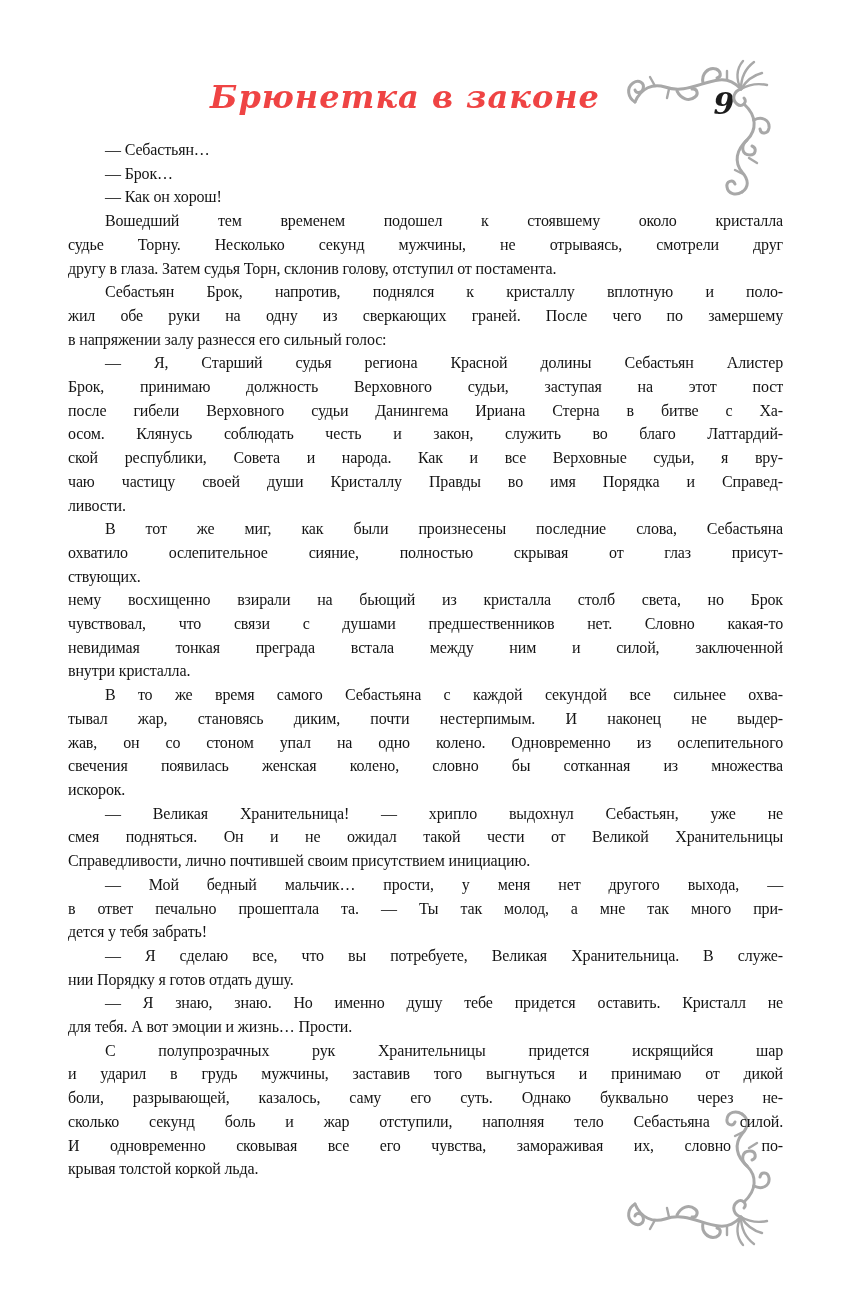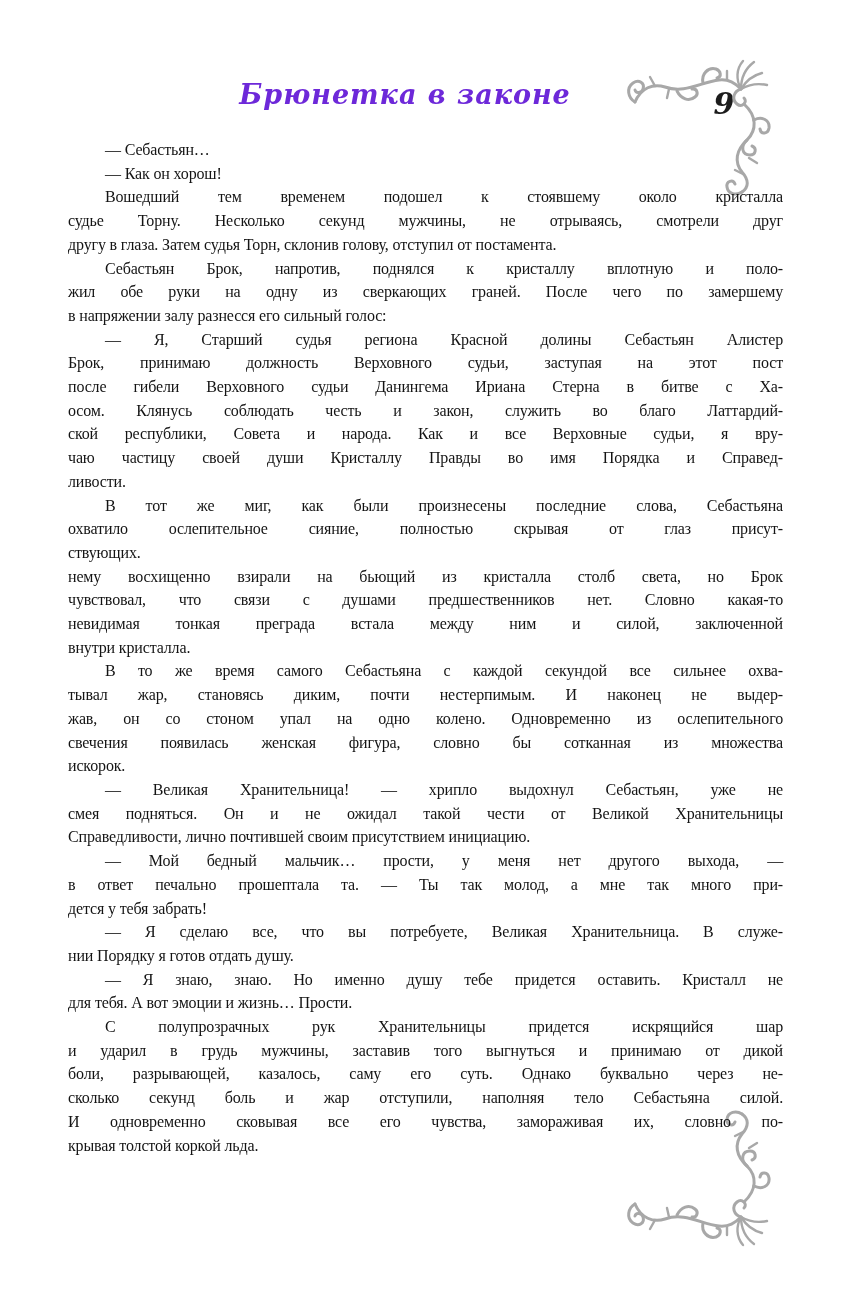--- a/index.html
+++ b/index.html
@@ -18,23 +18,23 @@
   }
   .running-header {
     position: absolute;
     left: 50px;
     top: 80px;
     width: 710px;
     text-align: center;
     font-family: "DejaVu Serif", serif;
     font-style: italic;
     font-weight: bold;
-    font-size: 27px;
+    font-size: 32px;
     line-height: 1.1;
-    color: #6d28d9;
+    color: #ef4444;
     letter-spacing: 1px;
   }
   .page-number {
     position: absolute;
     left: 706px;
     top: 86px;
     width: 36px;
     text-align: center;
     font-family: "DejaVu Serif", serif;
     font-style: italic;
@@ -128,20 +128,21 @@
       <path d="M124,84 C117,90 119,99 127,99 C133,99 134,92 129,90"></path>
       <path d="M131,64 C139,60 147,64 146,72 C145,78 138,79 137,73"></path>
       <path d="M119,136 C113,140 105,138 104,131 C103,125 110,123 112,128"></path>
       <path d="M126,102 L134,107" stroke-width="2.4"></path>
       <path d="M120,118 L112,114" stroke-width="2.4"></path>
     </g>
   </svg>
 
   <div class="book-text">
       <div class="line first last">— Себастьян…</div>
+      <div class="line first last">— Брок…</div>
       <div class="line first last">— Как он хорош!</div>
       <div class="line first">Вошедший тем временем подошел к стоявшему около кристалла</div>
       <div class="line">судье Торну. Несколько секунд мужчины, не отрываясь, смотрели друг</div>
       <div class="line last">другу в глаза. Затем судья Торн, склонив голову, отступил от постамента.</div>
       <div class="line first">Себастьян Брок, напротив, поднялся к кристаллу вплотную и поло-</div>
       <div class="line">жил обе руки на одну из сверкающих граней. После чего по замершему</div>
       <div class="line last">в напряжении залу разнесся его сильный голос:</div>
       <div class="line first">— Я, Старший судья региона Красной долины Себастьян Алистер</div>
       <div class="line">Брок, принимаю должность Верховного судьи, заступая на этот пост</div>
       <div class="line">после гибели Верховного судьи Данингема Ириана Стерна в битве с Ха-</div>
@@ -152,21 +153,21 @@
       <div class="line first">В тот же миг, как были произнесены последние слова, Себастьяна</div>
       <div class="line">охватило ослепительное сияние, полностью скрывая от глаз присут-</div>
       <div class="line last">ствующих.</div>
       <div class="line">нему восхищенно взирали на бьющий из кристалла столб света, но Брок</div>
       <div class="line">чувствовал, что связи с душами предшественников нет. Словно какая-то</div>
       <div class="line">невидимая тонкая преграда встала между ним и силой, заключенной</div>
       <div class="line last">внутри кристалла.</div>
       <div class="line first">В то же время самого Себастьяна с каждой секундой все сильнее охва-</div>
       <div class="line">тывал жар, становясь диким, почти нестерпимым. И наконец не выдер-</div>
       <div class="line">жав, он со стоном упал на одно колено. Одновременно из ослепительного</div>
-      <div class="line">свечения появилась женская фигура, словно бы сотканная из множества</div>
+      <div class="line">свечения появилась женская колено, словно бы сотканная из множества</div>
       <div class="line last">искорок.</div>
       <div class="line first">— Великая Хранительница! — хрипло выдохнул Себастьян, уже не</div>
       <div class="line">смея подняться. Он и не ожидал такой чести от Великой Хранительницы</div>
       <div class="line last">Справедливости, лично почтившей своим присутствием инициацию.</div>
       <div class="line first">— Мой бедный мальчик… прости, у меня нет другого выхода, —</div>
       <div class="line">в ответ печально прошептала та. — Ты так молод, а мне так много при-</div>
       <div class="line last">дется у тебя забрать!</div>
       <div class="line first">— Я сделаю все, что вы потребуете, Великая Хранительница. В служе-</div>
       <div class="line last">нии Порядку я готов отдать душу.</div>
       <div class="line first">— Я знаю, знаю. Но именно душу тебе придется оставить. Кристалл не</div>

